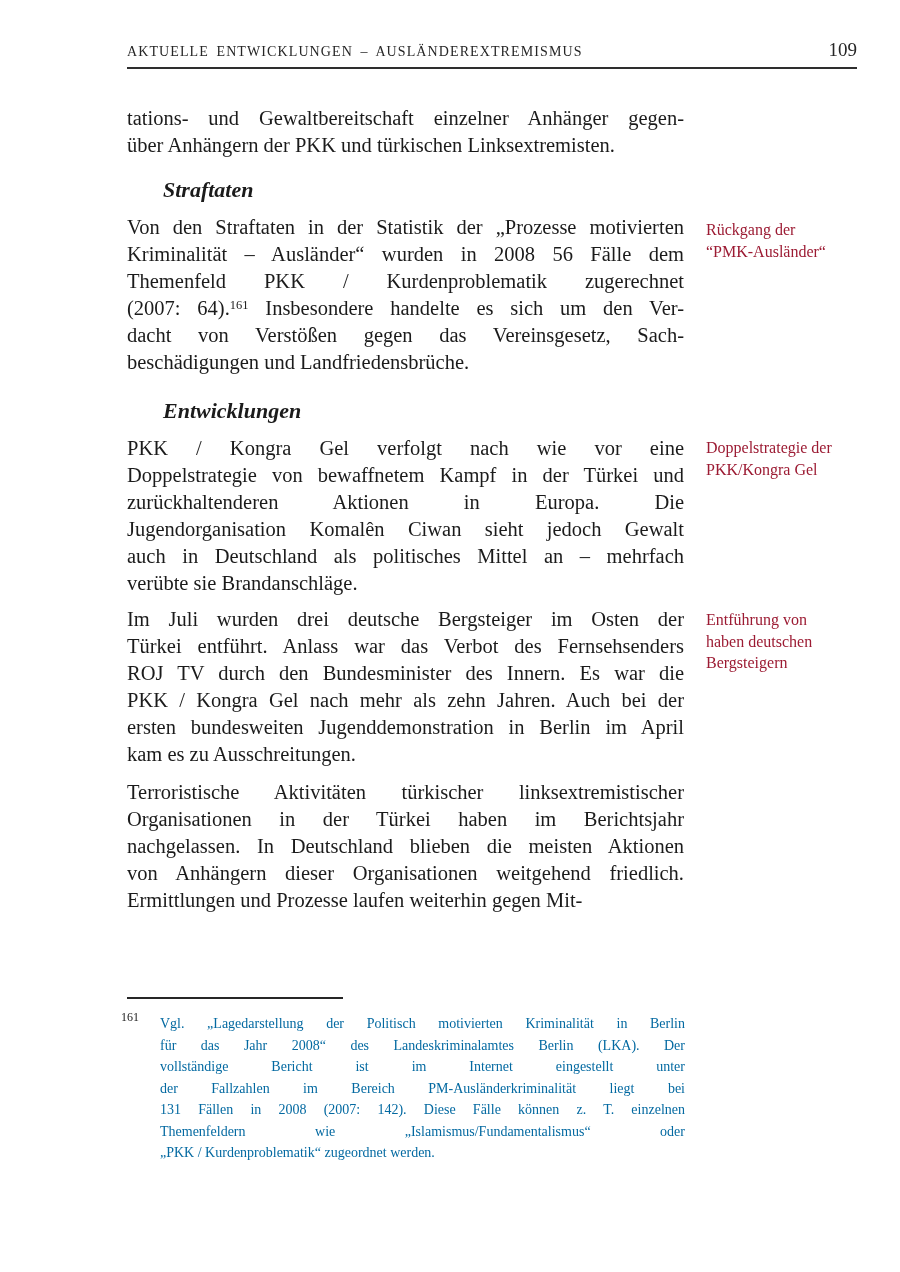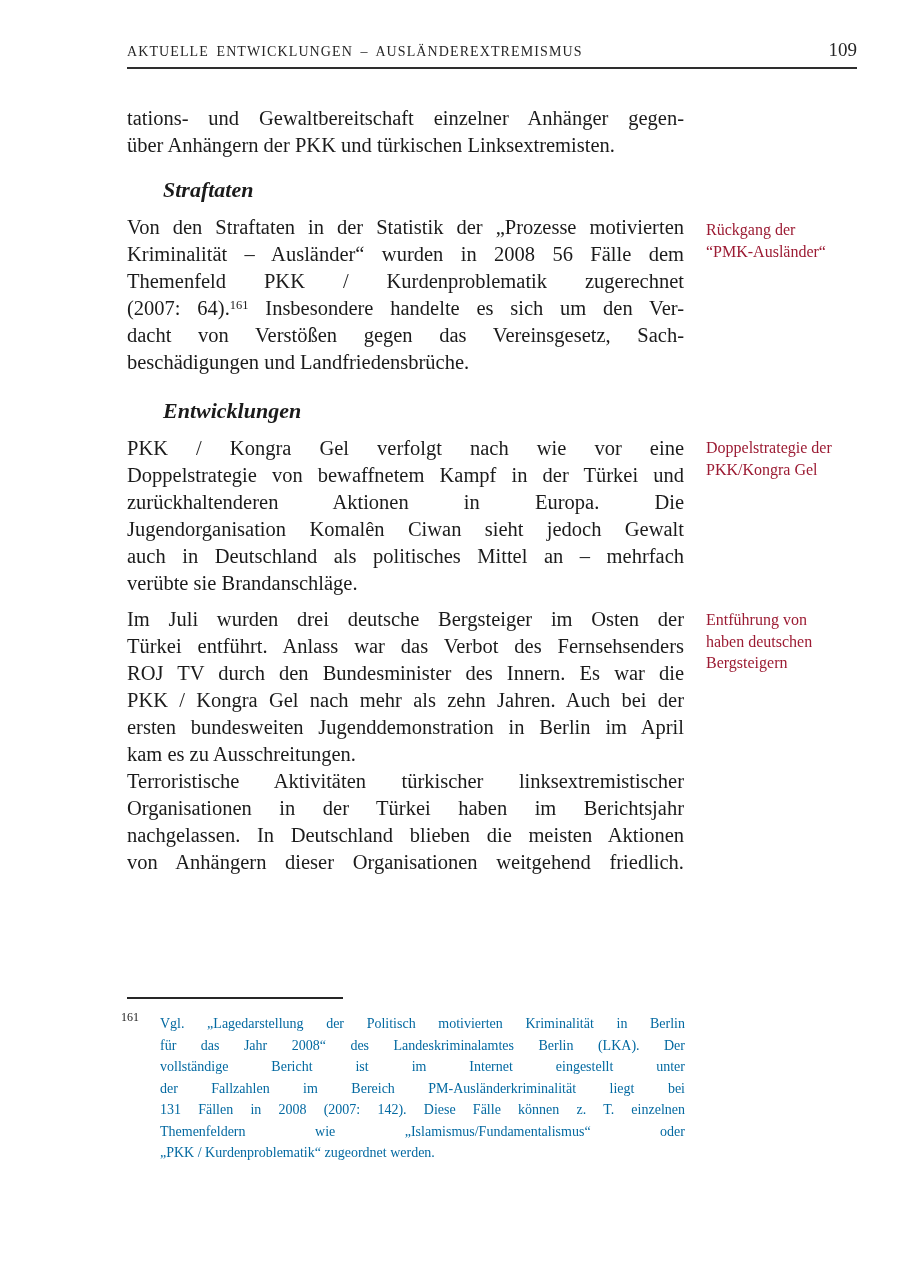--- a/index.html
+++ b/index.html
@@ -42,21 +42,21 @@
   .sec-heading{
     font-weight:bold;font-style:italic;
     font-size:22px;line-height:28px;
     text-align:left;
     margin-left:36px;
   }
   .h-straf{ margin-top:17px; }
   .h-entw{ margin-top:21px; }
   .p-after-h{ margin-top:10px; }
   .p4{ margin-top:9px; }
-  .p5{ }
+  .p5{ margin-top:11px; }
 
   sup.fnref{
     font-size:12.5px;line-height:0;vertical-align:6px;
   }
 
   
   .margin-note{
     position:absolute;left:699px;width:170px;
     color:#9c1b33;
     font-size:16px;line-height:21.5px;
@@ -132,20 +132,21 @@
       <div class="jl">PKK / Kongra Gel nach mehr als zehn Jahren. Auch bei der</div>
       <div class="jl">ersten bundesweiten Jugenddemonstration in Berlin im April</div>
       <div class="jl last">kam es zu Ausschreitungen.</div>
     </div>
 
     <div class="p5">
       <div class="jl">Terroristische Aktivitäten türkischer linksextremistischer</div>
       <div class="jl">Organisationen in der Türkei haben im Berichtsjahr</div>
       <div class="jl">nachgelassen. In Deutschland blieben die meisten Aktionen</div>
       <div class="jl">von Anhängern dieser Organisationen weitgehend friedlich.</div>
+      <div class="jl last">Ermittlungen und Prozesse laufen weiterhin gegen Mit-</div>
     </div>
 
   </div>
 
   <div class="margin-note mn1">
     <div>Rückgang der</div>
     <div>“PMK-Ausländer“</div>
   </div>
   <div class="margin-note mn2">
     <div>Doppelstrategie der</div>

